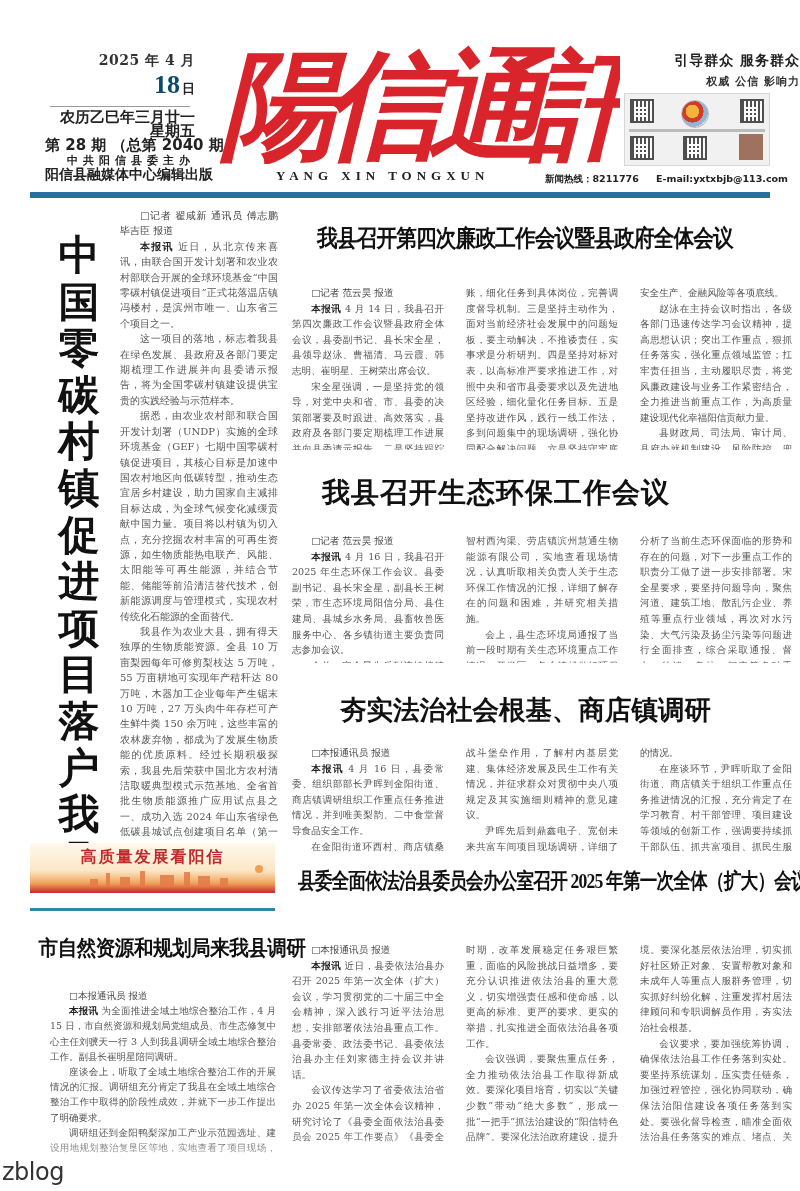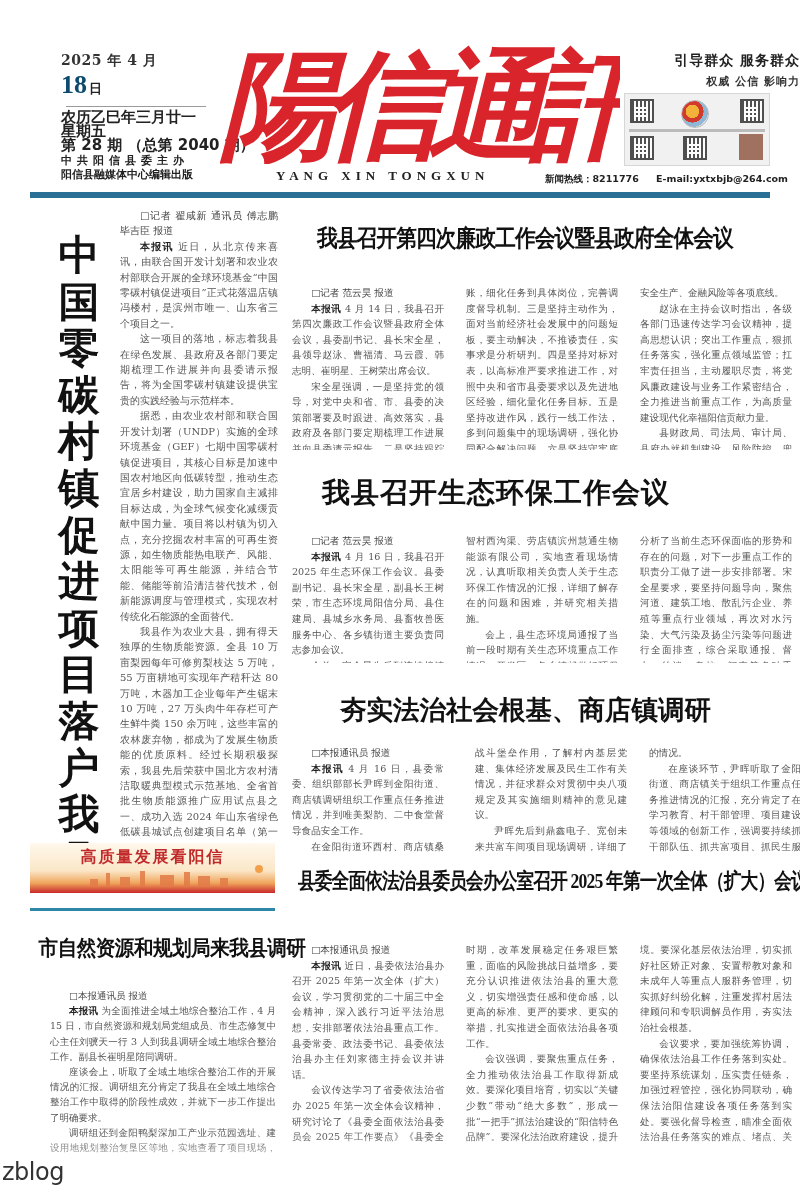--- a/index.html
+++ b/index.html
@@ -1,29 +1,29 @@
 <!DOCTYPE html>
 <html><head>
 <meta charset="utf-8">
 <style>
   * { box-sizing: border-box; margin: 0; padding: 0; }
   html, body { width: 800px; height: 1191px; background: #ffffff; overflow: hidden; }
   body { position: relative; font-family: "DejaVu Serif", "Liberation Serif", serif; color: #3a3a3a; }
 
   
   .masthead { position: absolute; left: 0; top: 0; width: 800px; height: 200px; }
-  .date-block { position: absolute; left: 61px; top: 52px; width: 150px; text-align: left; }
+  .date-block { position: absolute; left: 45px; top: 52px; width: 150px; text-align: right; }
   .date-ym { font-size: 14px; font-weight: bold; color: #333; letter-spacing: 0.5px; }
   .date-day { margin-top: 2px; line-height: 26px; }
   .date-day .num { font-size: 26px; font-weight: bold; color: #0c4a6e; font-family: "Liberation Serif", serif; }
   .date-day .ri { font-size: 13px; font-weight: bold; color: #222; font-family: "DejaVu Sans", sans-serif; margin-left: 2px; }
   .date-rule { height: 1px; background: #9a9a9a; margin: 4px 5px 3px; }
   .date-line { font-family: "DejaVu Sans", sans-serif; font-weight: bold; font-size: 15px; color: #222; line-height: 14px; white-space: nowrap; }
   .date-line.spaced { letter-spacing: 5px; font-size: 11px; margin-top: 2px; }
-  .date-line.pub { font-size: 11px; font-family: Liberation Mono, monospace; }
+  .date-line.pub { font-size: 14px; font-family: Liberation Mono, monospace; }
 
   .title-art { position: absolute; left: 220px; top: 34px; width: 400px; height: 130px; }
   .title-art svg { width: 100%; height: 100%; }
   .pinyin { position: absolute; left: 276px; top: 168px; font-size: 13px; letter-spacing: 5px; color: #222; font-family: "Liberation Serif", serif; font-weight: bold; white-space: nowrap; }
 
   .slogan-box { position: absolute; left: 620px; top: 52px; width: 180px; text-align: right; }
   .slogan-main { font-family: "DejaVu Sans", sans-serif; font-weight: bold; font-size: 14px; color: #222; letter-spacing: 1px; white-space: nowrap; }
   .slogan-sub { font-size: 11px; color: #333; margin-top: 4px; font-weight: bold; letter-spacing: 1px; }
   .qr-panel { position: absolute; left: 624px; top: 93px; width: 146px; height: 73px; background: #f1f1f1; border: 1px solid #d6d6d6; }
   .qr { position: absolute; width: 24px; height: 24px; background:
@@ -119,21 +119,21 @@
     <div class="qr" style="left:5px;top:5px;"></div>
     <div class="qr-logo"></div>
     <div class="qr" style="right:5px;top:5px;"></div>
     <div class="qr-divider"></div>
     <div class="qr" style="left:5px;top:42px;"></div>
     <div class="qr" style="left:58px;top:42px;"></div>
     <div class="qr-tan"></div>
   </div>
   <div class="hotline">
     <span>新闻热线：8211776</span>
-    <span class="email">E-mail:yxtxbjb@264.com</span>
+    <span class="email">E-mail:yxtxbjb@113.com</span>
   </div>
   <div class="mast-rule"></div>
 </header>
 
 <article>
   <h1 class="lead-head">中国零碳村镇促进项目落户我县</h1>
   <div class="lead-body col-text" style="height: 635px; overflow: hidden;">
     <p class="byline">□记者 翟咸新 通讯员 傅志鹏 毕吉臣 报道</p>
     <p><span class="lead-tag">本报讯</span> <span>近日，从北京传来喜讯，由联合国开发计划署和农业农村部联合开展的全球环境基金“中国零碳村镇促进项目”正式花落温店镇冯楼村，是滨州市唯一、山东省三个项目之一。</span></p>
     <p>这一项目的落地，标志着我县在绿色发展、县政府及各部门要定期梳理工作进展并向县委请示报告，将为全国零碳村镇建设提供宝贵的实践经验与示范样本。</p>
@@ -198,21 +198,21 @@
 </article>
 
 <article>
   <h2 class="story-head h3">夯实法治社会根基、商店镇调研</h2>
   <div class="cols s3" style="height: 110px; overflow: hidden;">
     <div class="col col-text" style="height: 110px; overflow: hidden;">
       <p class="byline">□本报通讯员 报道</p>
       <p><span class="lead-tag">本报讯</span> <span>4 月 16 日，县委常委、组织部部长尹晖到金阳街道、商店镇调研组织工作重点任务推进情况，并到唯美梨韵、二中食堂督导食品安全工作。</span></p>
       <p>在金阳街道环西村、商店镇桑北村，尹晖实地调研村党支部发挥</p>
     </div>
-    <div class="col col-text" style="height: 110px; overflow: hidden; margin-left: 9px;">
+    <div class="col col-text" style="height: 110px; overflow: hidden;">
       <p class="cont">战斗堡垒作用，了解村内基层党建、集体经济发展及民生工作有关情况，并征求群众对贯彻中央八项规定及其实施细则精神的意见建议。</p>
       <p>尹晖先后到鼎鑫电子、宽创未来共富车间项目现场调研，详细了解项目发展规划、生产经营状况、推动片区跨村联建的工作实效等方面</p>
     </div>
     <div class="col col-text" style="height: 110px; overflow: hidden;">
       <p class="cont">的情况。</p>
       <p>在座谈环节，尹晖听取了金阳街道、商店镇关于组织工作重点任务推进情况的汇报，充分肯定了在学习教育、村干部管理、项目建设等领域的创新工作，强调要持续抓干部队伍、抓共富项目、抓民生服务等，不断谱写高质量发展崭新篇章。</p>
     </div>
   </div>
 </article>
 

